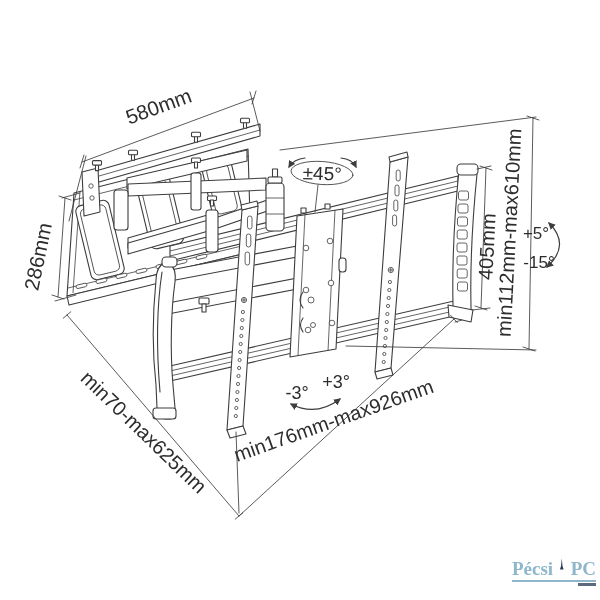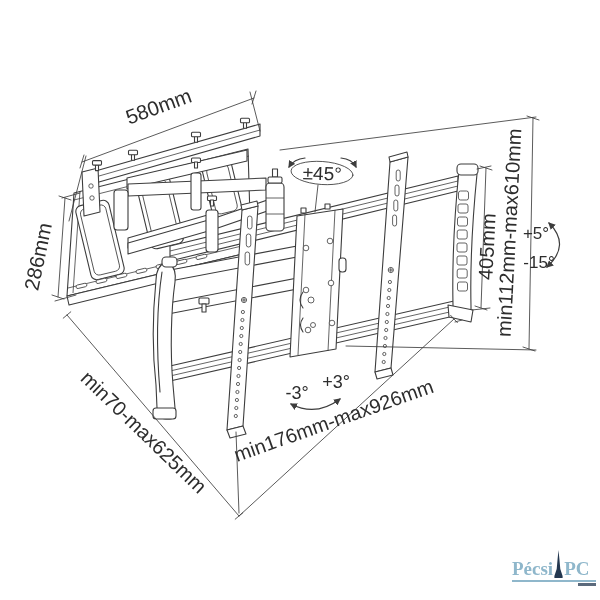--- a/index.html
+++ b/index.html
@@ -11,21 +11,21 @@
   svg{display:block;}
   .pc{stroke:var(--stroke);stroke-width:1.1;fill:#fff;stroke-linejoin:round;stroke-linecap:round;}
   .ln{stroke:var(--stroke);stroke-width:1.1;fill:none;stroke-linejoin:round;stroke-linecap:round;}
   .thin{stroke:var(--stroke);stroke-width:.8;fill:none;}
   .dim{stroke:var(--stroke);stroke-width:.85;fill:none;stroke-linecap:round;}
   .arc{stroke:var(--stroke);stroke-width:1.2;fill:none;stroke-linecap:round;}
   .hole{stroke:var(--stroke);stroke-width:.8;fill:#fff;}
   .lbl{fill:var(--text);font-family:"Liberation Sans",sans-serif;}
   .mk{fill:var(--stroke);}
   .logo{position:absolute;left:512px;top:550px;width:84px;font-family:"Liberation Serif",serif;}
-  .logo-row{display:flex;align-items:flex-end;gap:1px;color:var(--logo-light);
+  .logo-row{display:flex;align-items:flex-end;gap:7px;color:var(--logo-light);
             font-weight:700;font-size:19px;line-height:1;}
   .logo-underline{height:2px;background:var(--logo-light);margin-top:2px;}
   .logo-tagline{height:3px;width:18px;background:var(--logo-dark);opacity:.75;margin:1px 0 0 auto;}
 </style>
 </head>
 <body>
 
 <div id="stage">
 <svg width="600" height="600" viewBox="0 0 600 600">
   <defs>

